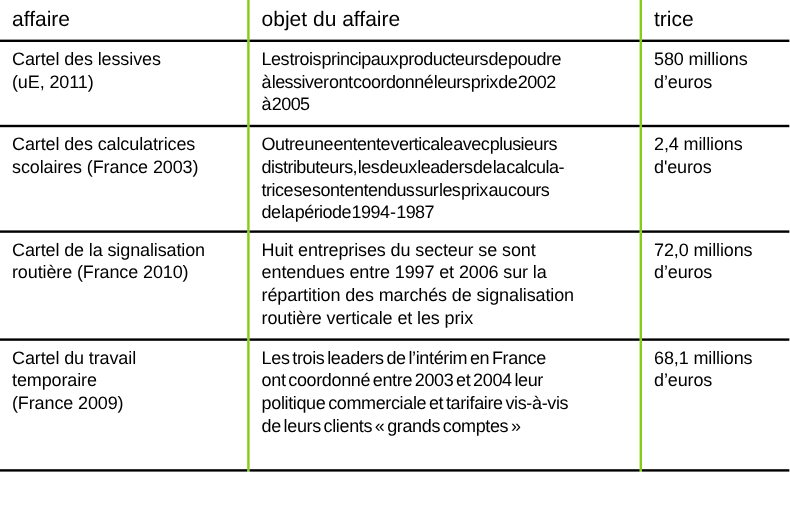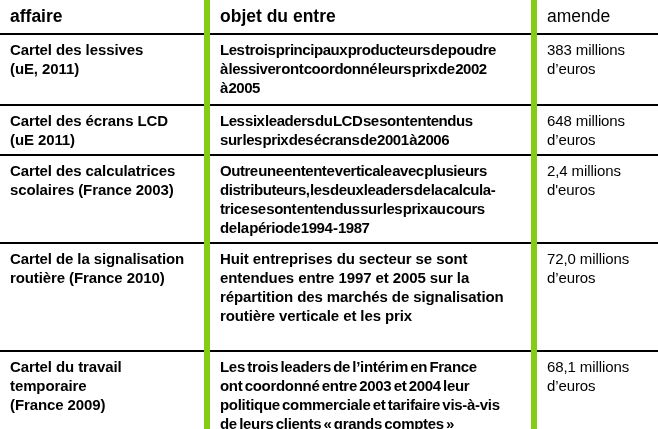--- a/index.html
+++ b/index.html
@@ -34,84 +34,76 @@
     font-weight: normal;
     font-size: 17.5px;
     padding-top: 6px;
   }
   td {
     font-size: 15px;
     line-height: 19px;
     letter-spacing: -0.1px;
   }
   
-  .v-rule { border-right: 6px solid #84cc16; font-weight: bold; }
+  .v-rule { border-right: 2px solid #84cc16; }
   
   tr { border-bottom: 2px solid #000; }
 
   tr.row-header { height: 34px; }
   tr.row-1 { height: 71px; }
   tr.row-2 { height: 50px; }
   tr.row-3 { height: 88px; }
-  tr.row-4 { height: 108px; }
-  tr.row-5 { height: 94px; }
+  tr.row-4 { height: 90px; }
+  tr.row-5 { height: 109px; }
 
   
   td.tight  { word-spacing: -3.2px; letter-spacing: -0.45px; }
   td.semi   { word-spacing: -1.6px; letter-spacing: -0.3px; }
 </style>
 </head>
 <body>
 
 <table class="cartel-table">
   <colgroup>
     <col class="c-affaire">
     <col class="c-objet">
     <col class="c-amende">
   </colgroup>
   <thead>
     <tr class="row-header">
       <th class="v-rule">affaire</th>
-      <th class="v-rule">objet du entre</th>
-      <th>amende</th>
+      <th class="v-rule">objet du affaire</th>
+      <th>trice</th>
     </tr>
   </thead>
   <tbody>
     <tr class="row-1">
       <td class="v-rule">Cartel des lessives
 (uE, 2011)</td>
       <td class="v-rule tight">Les trois principaux producteurs de poudre
 à lessiver ont coordonné leurs prix de 2002
 à 2005</td>
-      <td>383 millions
-d’euros</td>
-    </tr>
-    <tr class="row-2">
-      <td class="v-rule">Cartel des écrans LCD
-(uE 2011)</td>
-      <td class="v-rule tight">Les six leaders du LCD se sont entendus
-sur les prix des écrans de 2001 à 2006</td>
-      <td>648 millions
+      <td>580 millions
 d’euros</td>
     </tr>
     <tr class="row-3">
       <td class="v-rule">Cartel des calculatrices
 scolaires (France 2003)</td>
       <td class="v-rule tight">Outre une entente verticale avec plusieurs
 distributeurs, les deux leaders de la calcula-
 trice se sont entendus sur les prix au cours
 de la période 1994 - 1987</td>
       <td>2,4 millions
 d'euros</td>
     </tr>
     <tr class="row-4">
       <td class="v-rule">Cartel de la signalisation
 routière (France 2010)</td>
       <td class="v-rule">Huit entreprises du secteur se sont
-entendues entre 1997 et 2005 sur la
+entendues entre 1997 et 2006 sur la
 répartition des marchés de signalisation
 routière verticale et les prix</td>
       <td>72,0 millions
 d’euros</td>
     </tr>
     <tr class="row-5">
       <td class="v-rule">Cartel du travail
 temporaire
 (France 2009)</td>
       <td class="v-rule semi">Les trois leaders de l’intérim en France

